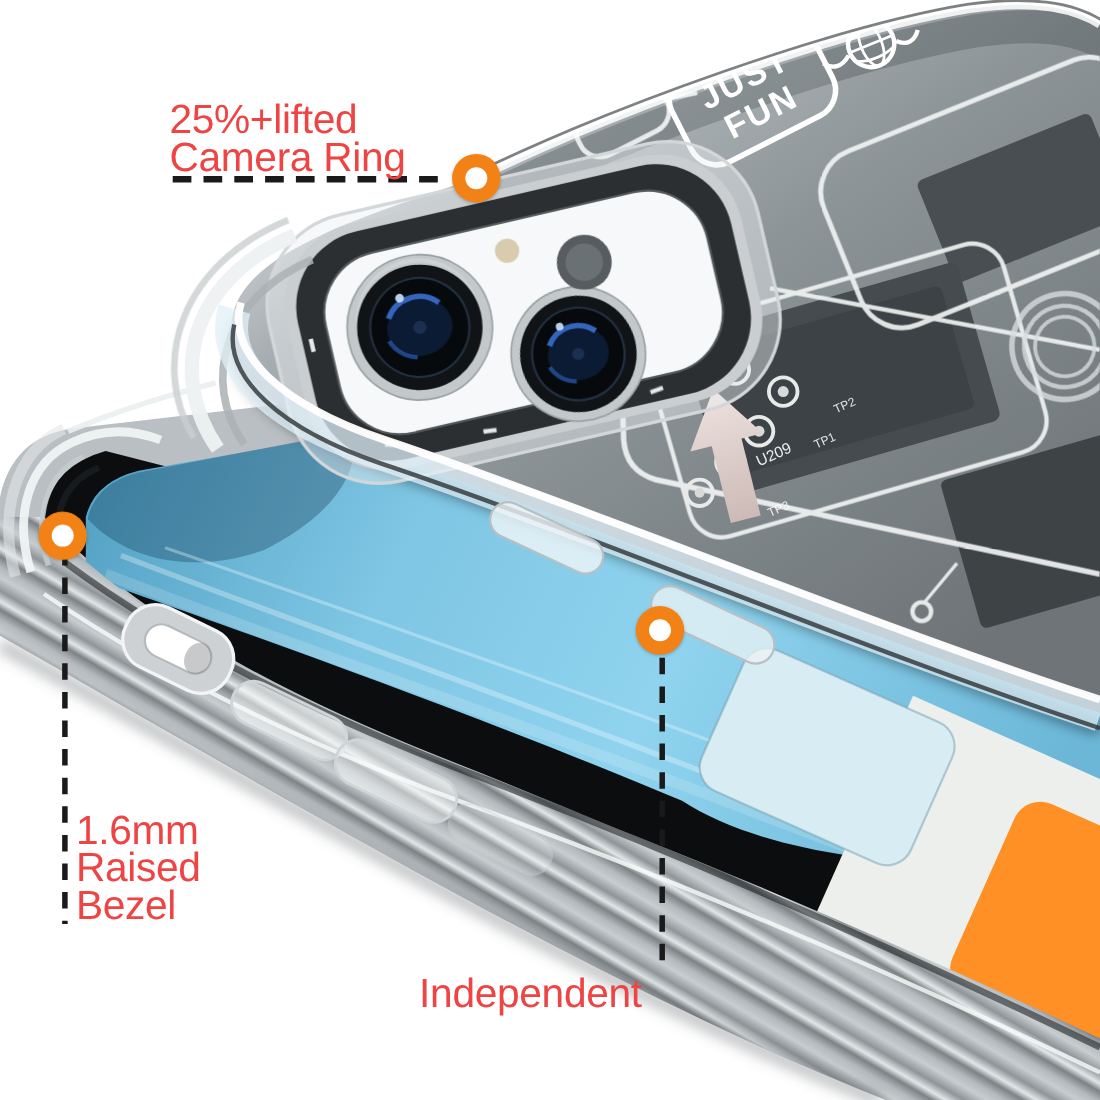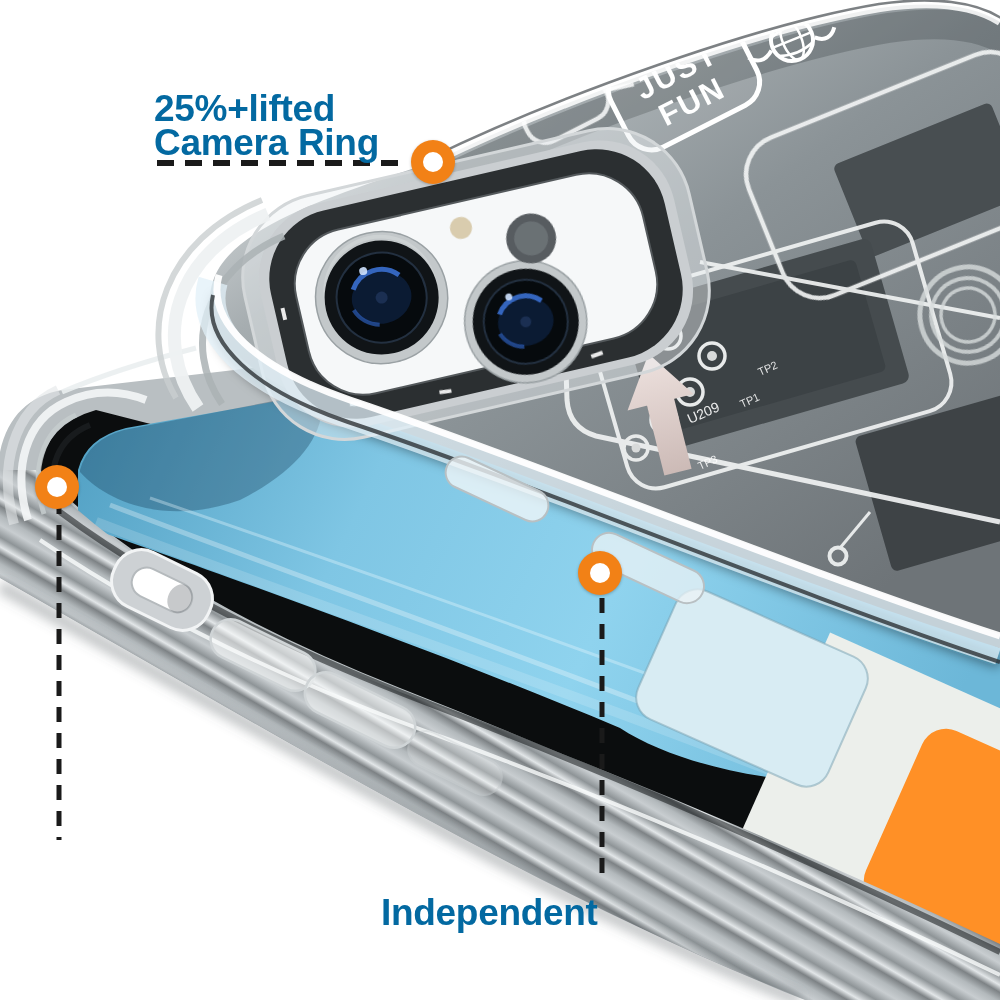--- a/index.html
+++ b/index.html
@@ -1,20 +1,20 @@
 <!DOCTYPE html>
 <html><head>
 <meta charset="utf-8">
 <style>
   html,body{margin:0;padding:0;background:#fff;}
   .stage{position:relative;width:1000px;height:1000px;overflow:hidden;background:#fff;
          font-family:"Liberation Sans",sans-serif;}
   .scene{position:absolute;left:0;top:0;}
-  .callout{position:absolute;font-weight:700;font-size:37px;line-height:34px;
-           letter-spacing:-0.3px;color:#0369a1;white-space:nowrap;}
+  .callout{position:absolute;font-weight:400;font-size:37px;line-height:34px;
+           letter-spacing:-0.3px;color:#ef4444;white-space:nowrap;}
   .callout span{display:block;}
   .dot{position:absolute;width:44px;height:44px;border-radius:50%;
        background:#F28116;box-shadow:0 1px 3px rgba(0,0,0,.25);}
   .dot i{position:absolute;left:12px;top:12px;width:20px;height:20px;border-radius:50%;
          background:#fff;display:block;}
   svg text{font-family:"Liberation Sans",sans-serif;}
 </style>
 </head>
 <body>
 
@@ -313,17 +313,22 @@
       <i></i>
     </div>
 <div class="dot" style="left:578px;top:551px;">
       <i></i>
     </div>
 
 <div class="callout" style="left:154px;top:92px;">
   <span>25%+lifted</span>
   <span>Camera Ring</span>
 </div>
-<div class="callout" style="left:381px;top:886px;margin-top:10px;">
+<div class="callout" style="left:69px;top:738px;">
+  <span>1.6mm</span>
+  <span>Raised</span>
+  <span>Bezel</span>
+</div>
+<div class="callout" style="left:381px;top:886px;">
   <span>Independent</span>
 </div>
 
 </div>
 
 </body></html>

